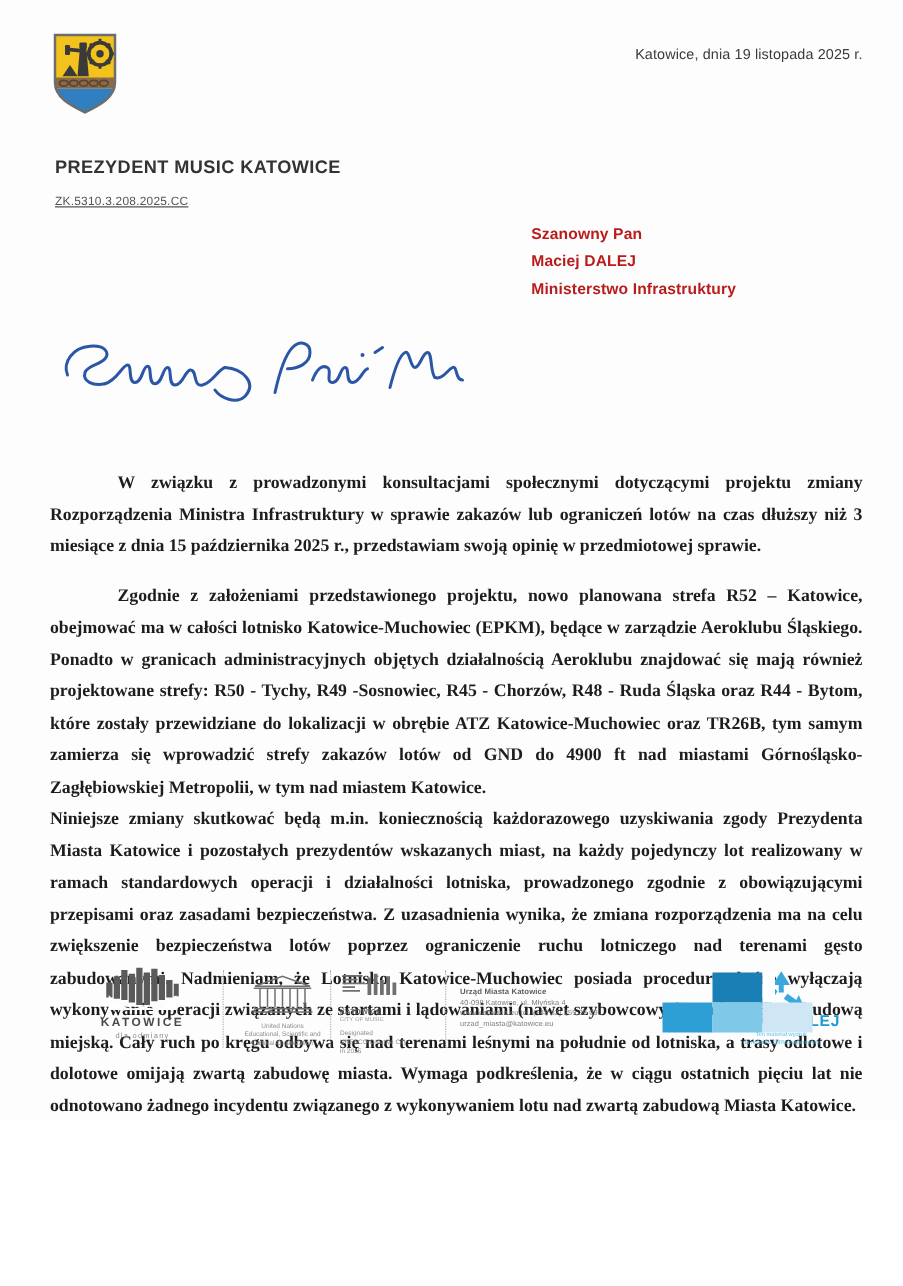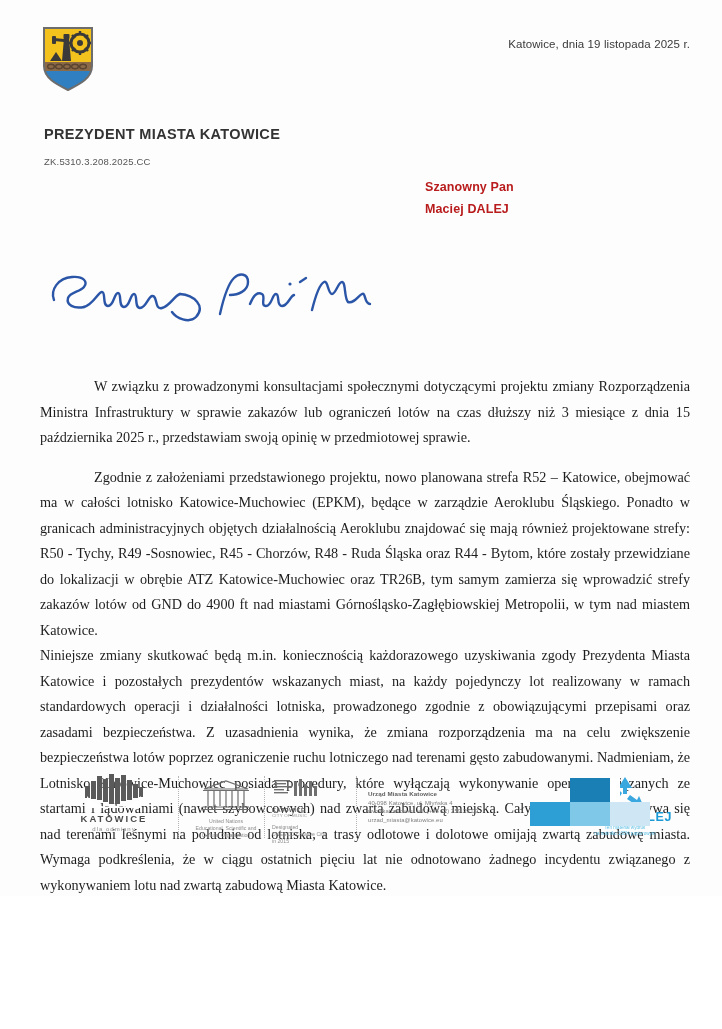--- a/index.html
+++ b/index.html
@@ -60,20 +60,21 @@
   }
 
   .ref-no {
     position: absolute;
     left: 44px;
     top: 156px;
     font-family: "Liberation Sans", sans-serif;
     font-size: 9.5px;
     color: #555555;
     letter-spacing: 0.2px;
+    text-decoration: underline;
   }
 
   
   .addressee {
     position: absolute;
     left: 425px;
     top: 176px;
     font-family: "Liberation Sans", sans-serif;
     font-weight: bold;
     font-size: 12.5px;
@@ -115,20 +116,21 @@
     width: 650px;
     font-family: "Liberation Serif", serif;
     font-size: 14.2px;
     line-height: 25.5px;
     text-align: justify;
     color: #1d1d1d;
   }
   .body-text p {
     margin: 0 0 14px 0;
     text-indent: 54px;
+    font-weight: bold;
   }
   .body-text p.no-indent {
     text-indent: 0;
     margin-top: -14px;
   }
   .body-text p:last-child { margin-bottom: 16px; }
 
   
   .footer {
     position: absolute;
@@ -320,26 +322,27 @@
           </g>
         </g>
 
         <path d="M2 2 H50 V40 C50 52 38 58 26 64 C14 58 2 52 2 40 Z" fill="none" stroke="#6d6d6d" stroke-width="2"></path>
       </svg>
     </div>
 
     <div class="date-line">Katowice, dnia 19 listopada 2025 r.</div>
   </div>
 
-  <div class="office-title">PREZYDENT MIASTA KATOWICE</div>
+  <div class="office-title">PREZYDENT MUSIC KATOWICE</div>
   <div class="ref-no">ZK.5310.3.208.2025.CC</div>
 
   <div class="addressee">
     <div>Szanowny Pan</div>
     <div>Maciej DALEJ</div>
+    <div>Ministerstwo Infrastruktury</div>
   </div>
 
   <div class="greeting-hand" title="Szanowny Panie Ministrze,">
     <svg viewBox="0 0 330 60" width="330" height="60" xmlns="http://www.w3.org/2000/svg">
       <g fill="none" stroke="#2b56a8" stroke-width="2.4" stroke-linecap="round" stroke-linejoin="round">
 
         <path d="M10 38 C6 28 14 16 28 15 C40 14 44 20 40 25 C36 30 26 30 24 36 C22 43 30 47 40 45"></path>
 
         <path d="M40 45 C50 42 54 30 58 30 C62 30 58 44 64 44 C70 44 70 31 74 31 C78 31 74 45 80 45
                  C86 45 86 32 90 32 C94 32 90 46 96 46 C102 46 104 35 108 34

